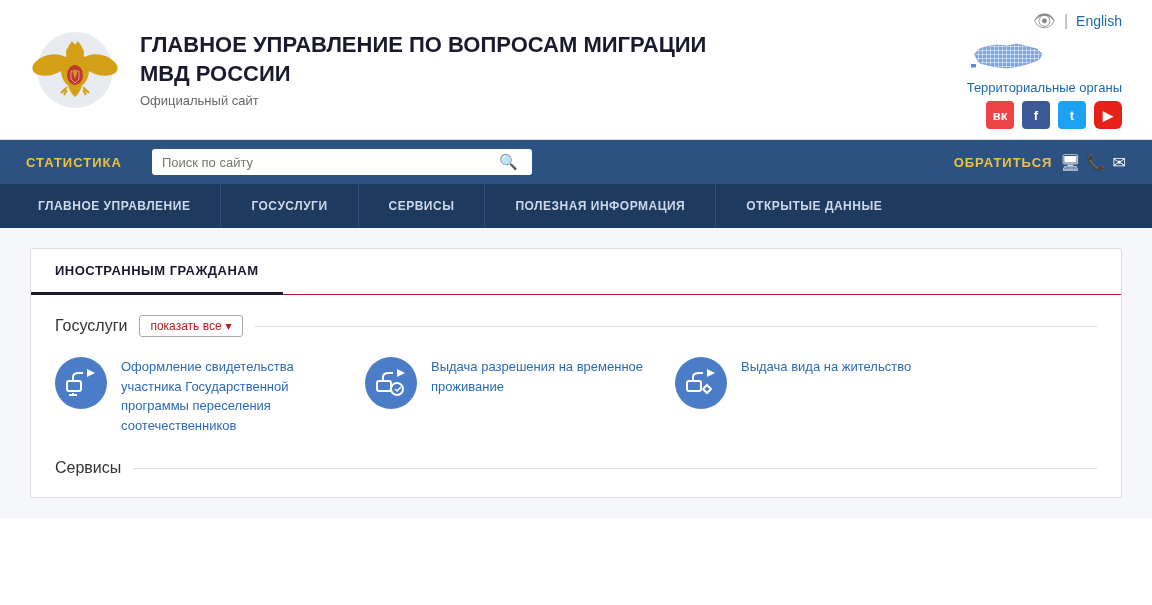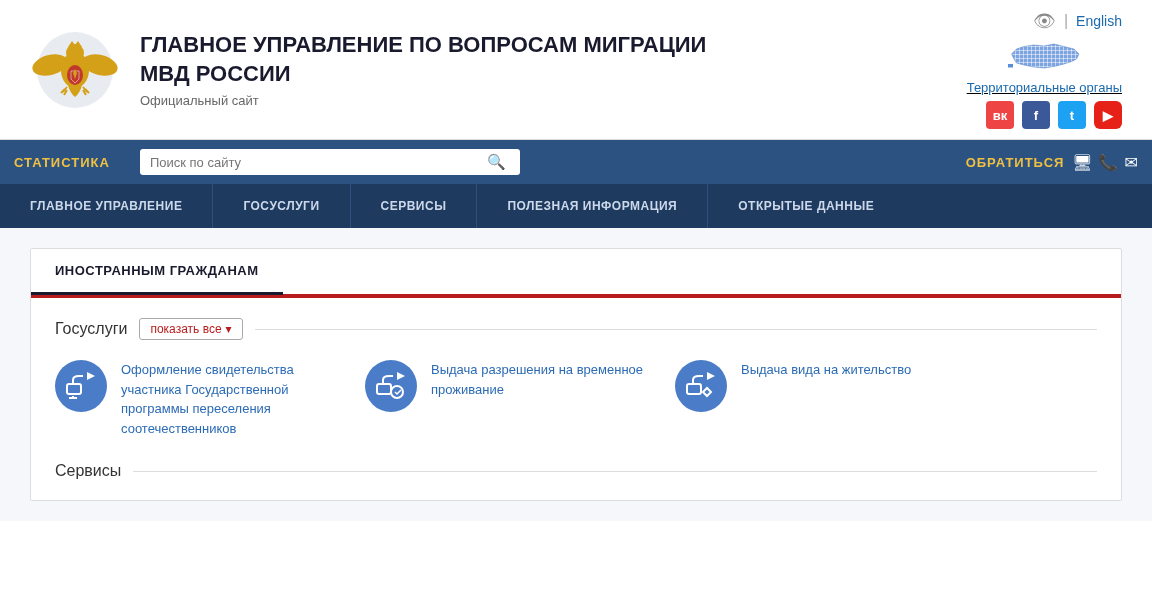--- a/index.html
+++ b/index.html
@@ -57,22 +57,21 @@
       color: #aaa;
     }
     .english-link {
       color: #1a6aad;
       text-decoration: none;
       font-size: 14px;
     }
     .region-map-area {
       display: flex;
       flex-direction: column;
-      align-items: center;
-      text-decoration: underline;
+      align-items: flex-start;
     }
     .territorial-link {
       color: #1a6aad;
       text-decoration: none;
       font-size: 13px;
     }
     .social-icons {
       display: flex;
       gap: 8px;
       align-items: center;
@@ -92,21 +91,21 @@
     .social-vk { background: #ef4444; }
     .social-fb { background: #3b5998; }
     .social-tw { background: #1da1f2; }
     .social-yt { background: #e62117; border-radius: 6px; }
 
     
     .nav-bar-1 {
       background: #2c5282;
       display: flex;
       align-items: center;
-      padding: 0 14px;
+      padding: 0 26px;
       height: 44px;
     }
     .nav-bar-1-left {
       display: flex;
       align-items: center;
       flex: 1;
     }
     .stat-label {
       color: #f0c040;
       font-size: 13px;
@@ -163,21 +162,21 @@
       cursor: pointer;
       color: #fff;
     }
 
     
     .nav-bar-2 {
       background: #1e3a5f;
       display: flex;
       align-items: center;
       height: 44px;
-      padding: 0 30px;
+      padding: 0 38px;
     }
     .nav-item {
       color: #cdd9ea;
       font-size: 12px;
       font-weight: bold;
       letter-spacing: 0.5px;
       text-transform: uppercase;
       padding: 0 30px;
       height: 100%;
       display: flex;
@@ -195,21 +194,21 @@
     }
 
     
     .tabs-container {
       background: #fff;
       border: 1px solid #ddd;
       border-radius: 2px;
     }
     .tabs-header {
       display: flex;
-      border-bottom: 4px solid #b91c1c;
+      border-bottom: 1px solid #b91c1c;
     }
     .tab {
       padding: 14px 24px;
       font-size: 13px;
       font-weight: bold;
       text-transform: uppercase;
       cursor: pointer;
       color: #666;
       letter-spacing: 0.5px;
       border-bottom: 3px solid transparent;

